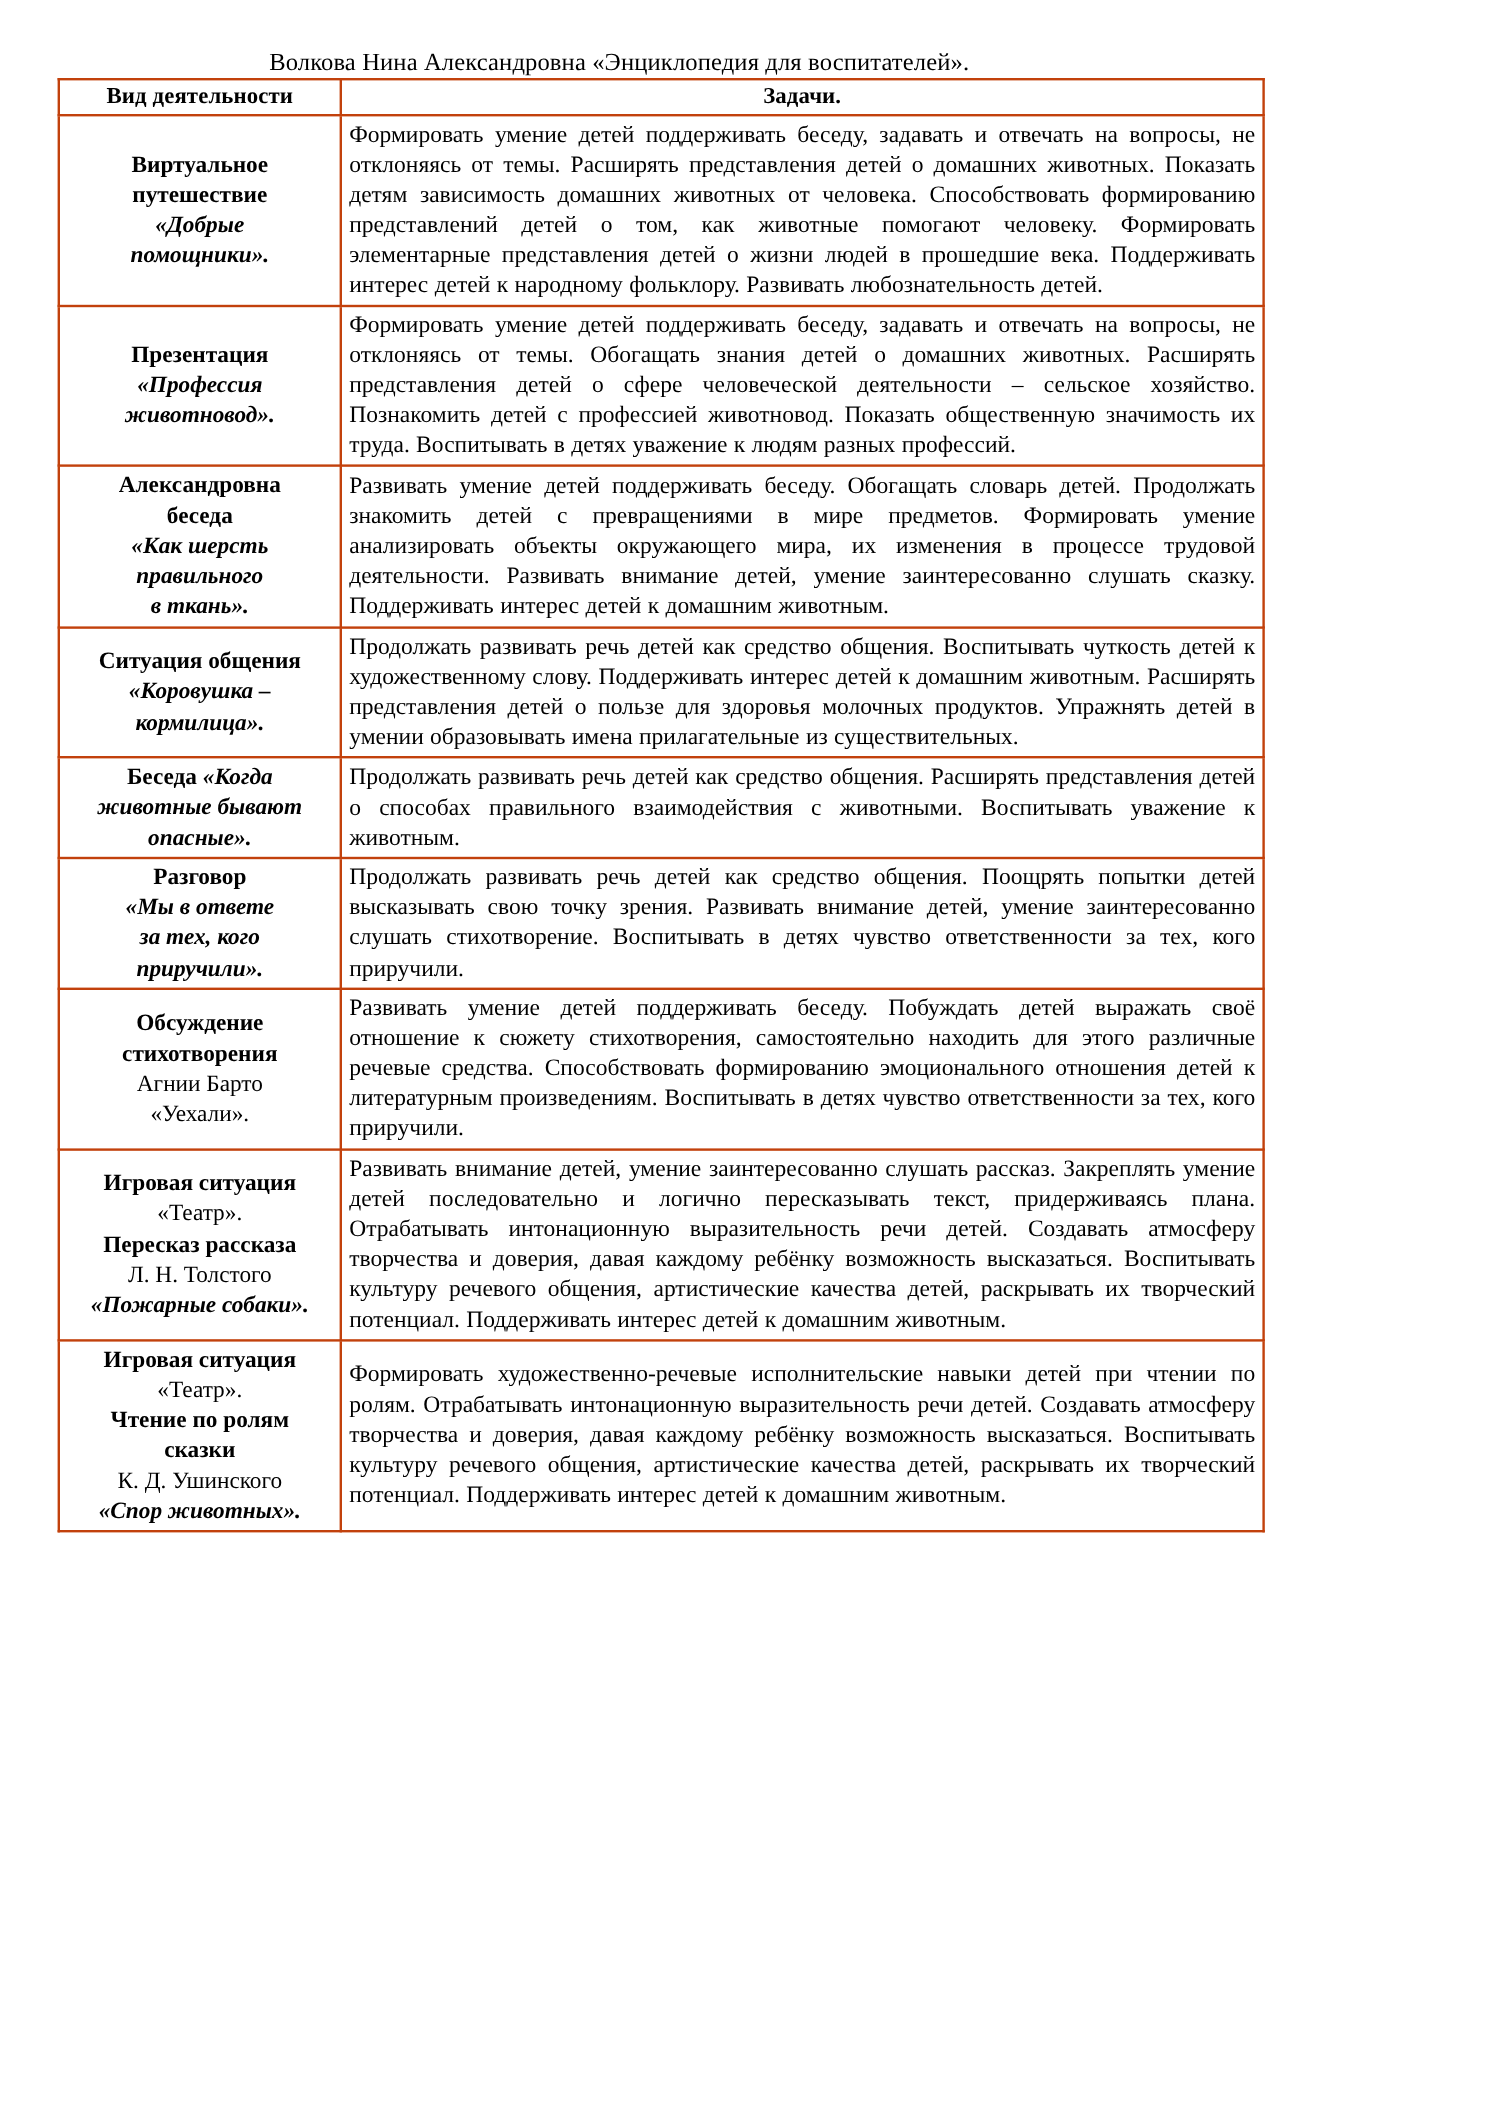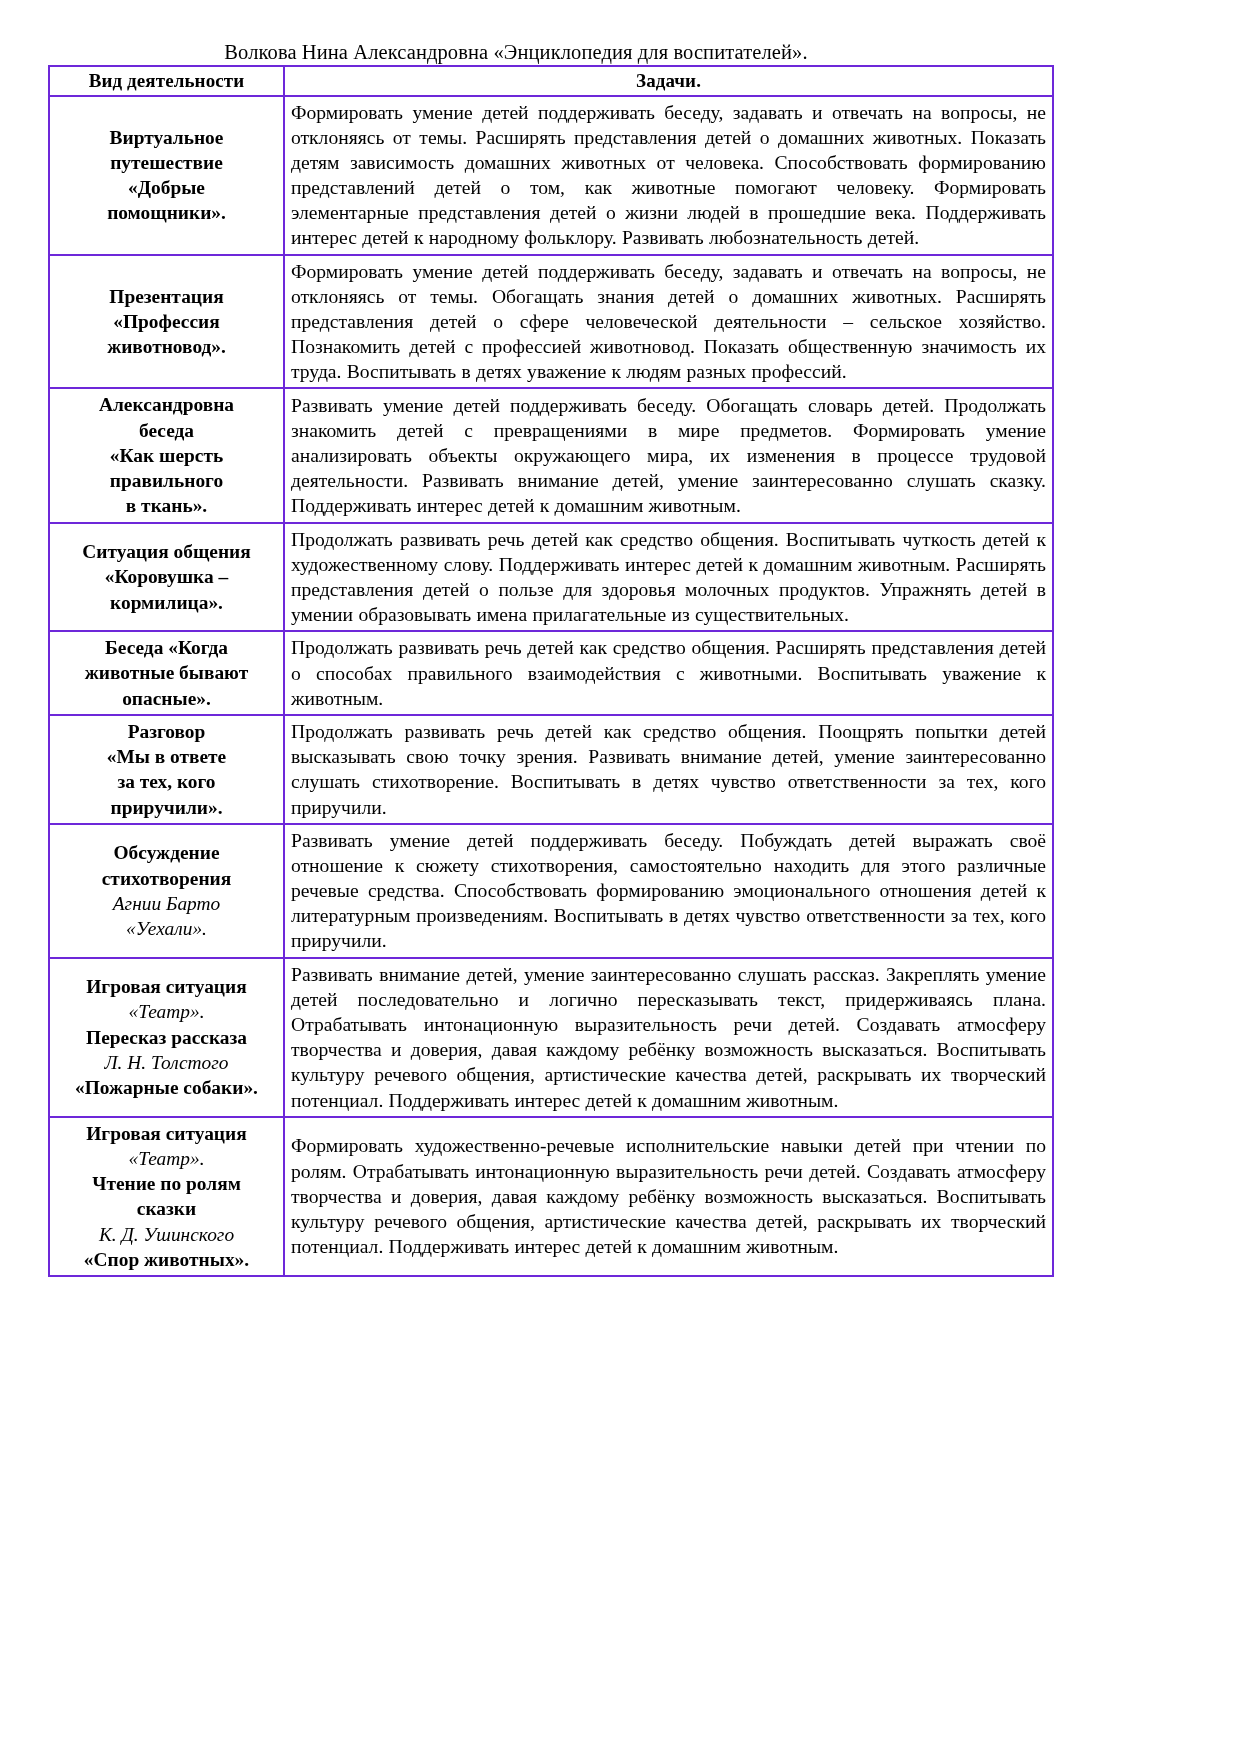--- a/index.html
+++ b/index.html
@@ -37,21 +37,21 @@
     letter-spacing: 0.2px;
   }
   table.content-table {
     border-collapse: collapse;
     width: 1004px;
     margin: 0 auto;
     table-layout: fixed;
   }
   table.content-table td,
   table.content-table th {
-    border: 2px solid #6d28d9;
+    border: 2px solid #c2410c;
     vertical-align: middle;
     padding: 3px 6px;
   }
   col.col-activity { width: 235px; }
   col.col-tasks { width: 769px; }
 
   th.head-cell {
     text-align: center;
     font-size: 19px;
     font-weight: bold;
@@ -69,22 +69,22 @@
     text-align: justify;
     text-align-last: left;
     font-size: 19.6px;
     line-height: 1.285;
     vertical-align: top;
     padding: 4px 9px 5px 9px;
     hyphens: none;
     word-spacing: 0.02em;
   }
   .b { font-weight: bold; }
-  .i { font-style: italic; }
-  .bi { font-weight: bold; }
+  .i { }
+  .bi { font-weight: bold; font-style: italic; }
   .activity-line { display: block; }
 </style>
 </head>
 <body>
 
 <div class="page">
 
   <div class="doc-header">Волкова Нина Александровна «Энциклопедия для воспитателей».</div>
 
 

